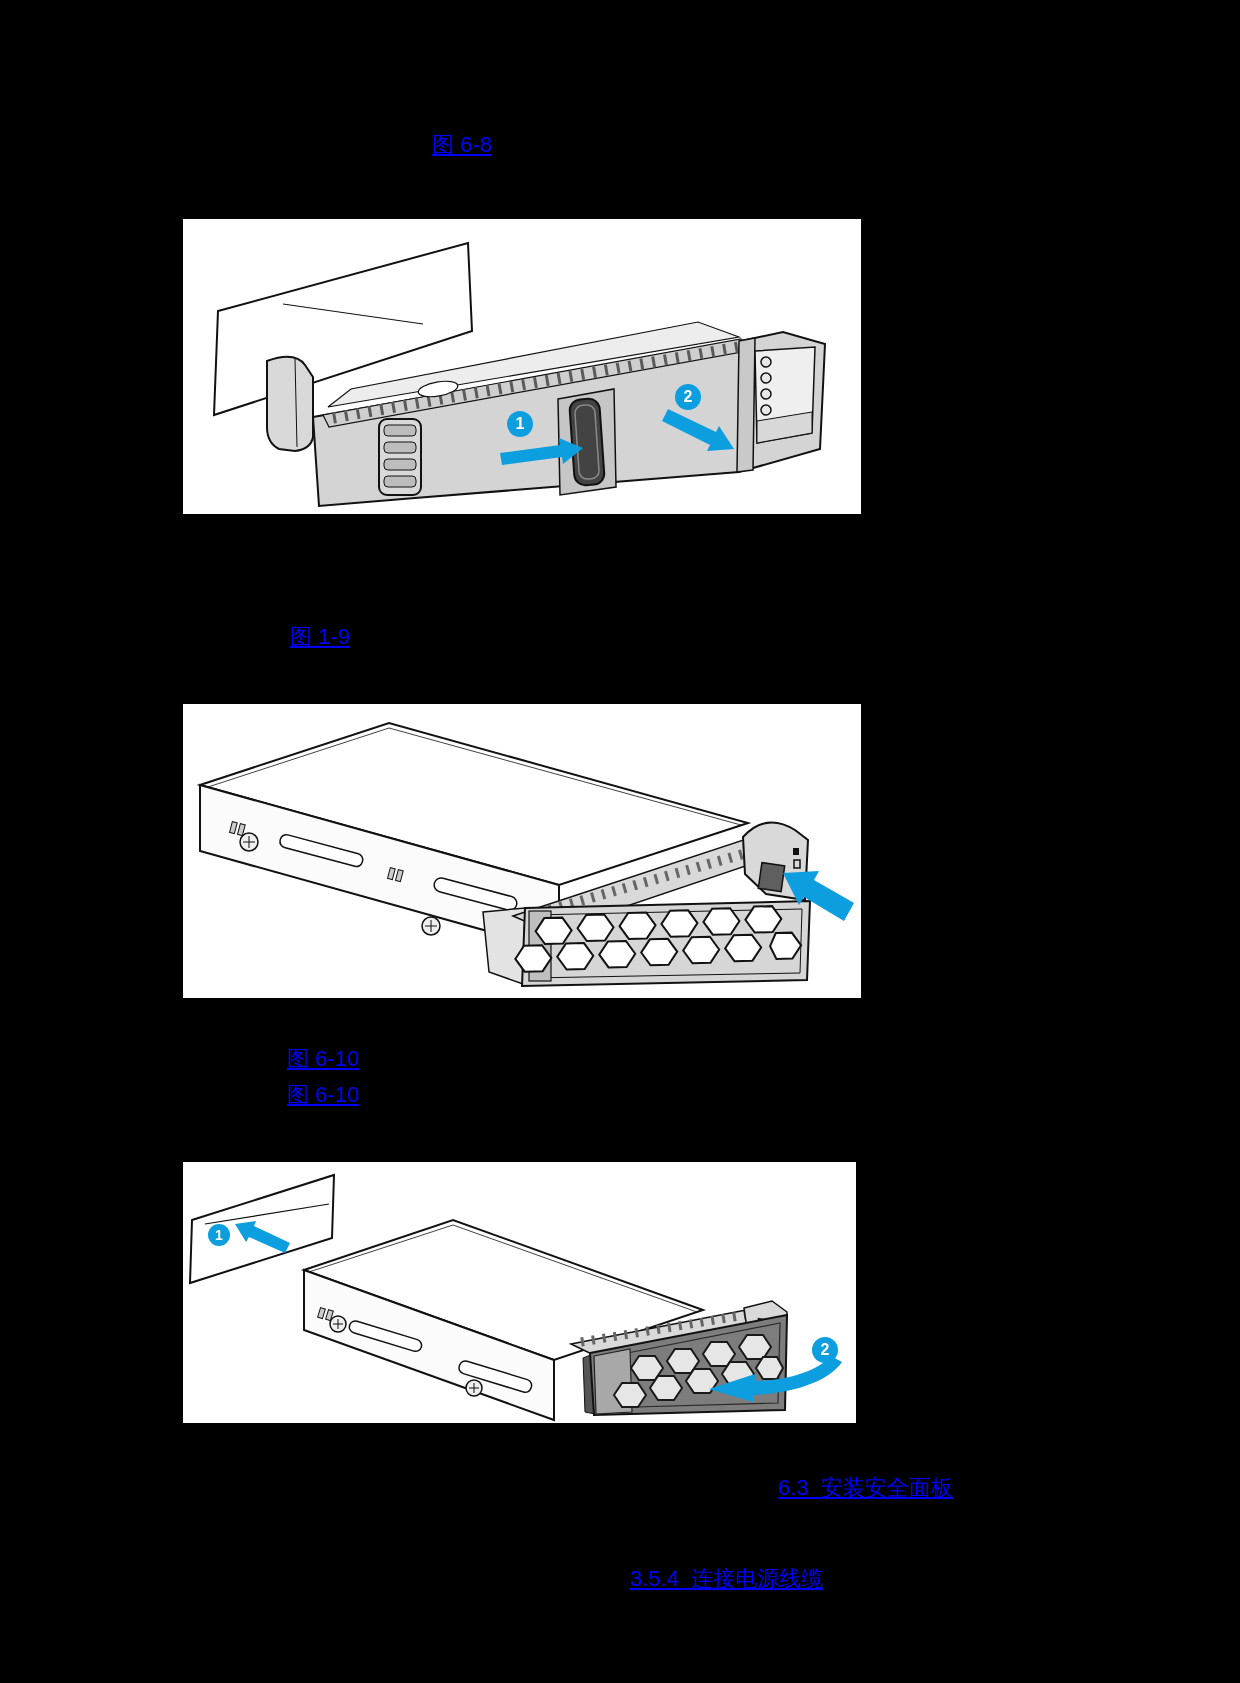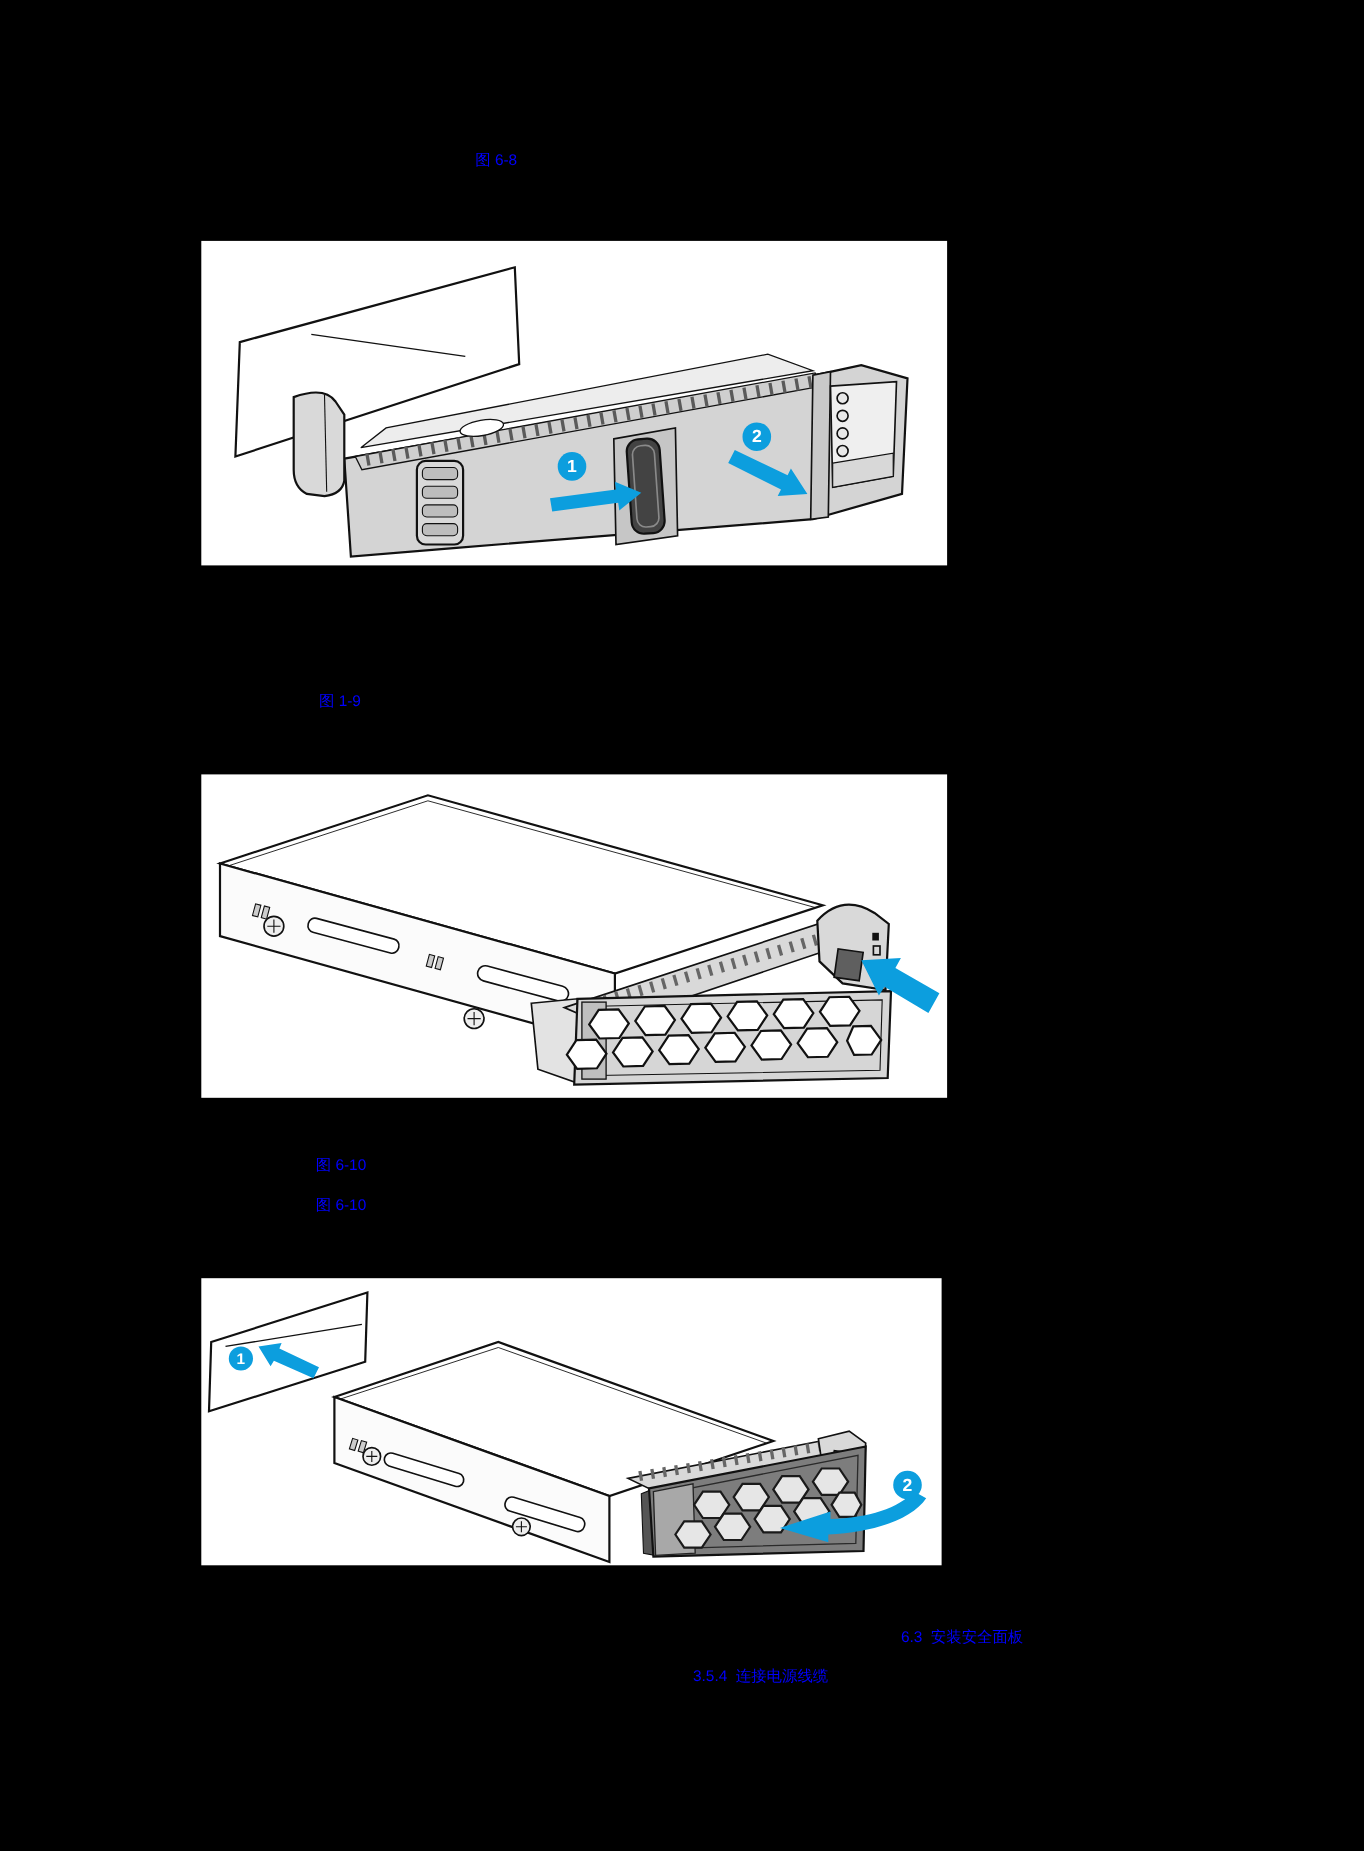--- a/index.html
+++ b/index.html
@@ -1,40 +1,40 @@
 <!DOCTYPE html>
 <html><head>
 <meta charset="utf-8">
 <style>
   html,body{margin:0;padding:0;background:#000;}
   #page{position:relative;width:1240px;height:1683px;background:#000;overflow:hidden;
         font-family:"Liberation Sans",sans-serif;}
-  .doclink{position:absolute;color:#0000ff;font-size:14px;
+  .doclink{position:absolute;color:#0000ff;text-decoration:underline;font-size:22px;
            line-height:26px;white-space:pre;cursor:pointer;}
   .figure{position:absolute;background:#ffffff;}
   .figure svg{display:block;width:100%;height:100%;}
   .callout-num{font-family:"Liberation Sans",sans-serif;font-weight:bold;fill:#ffffff;}
   .ln{stroke:#111;fill:none;}
 </style>
 </head>
 <body>
 
 <div id="page">
 
   <a class="doclink" style="left:432px;top:132px;">图 6-8</a>
 
   <a class="doclink" style="left:290px;top:624px;">图 1-9</a>
 
   <a class="doclink" style="left:287px;top:1046px;">图 6-10</a>
 
   <a class="doclink" style="left:287px;top:1082px;">图 6-10</a>
 
-  <a class="doclink" style="left:778px;top:1475px;margin-left:41px;">6.3  安装安全面板</a>
+  <a class="doclink" style="left:778px;top:1475px;">6.3  安装安全面板</a>
 
-  <a class="doclink" style="left:630px;top:1510px;text-align:center;">3.5.4  连接电源线缆</a>
+  <a class="doclink" style="left:630px;top:1566px;text-align:center;">3.5.4  连接电源线缆</a>
 
   <div class="figure" style="left:183px;top:219px;width:678px;height:295px;">
     <svg viewBox="0 0 678 295">
 
       <g>
         <polygon points="35,92 285,24 289,112 31,196" fill="#fff" stroke="#111" stroke-width="2"></polygon>
         <line x1="100" y1="85" x2="240" y2="105" class="ln" stroke-width="1.2"></line>
       </g>
 
       <polygon points="145,188 556,118 515,103 168,170" fill="#ededed" stroke="#111" stroke-width="1.2"></polygon>

